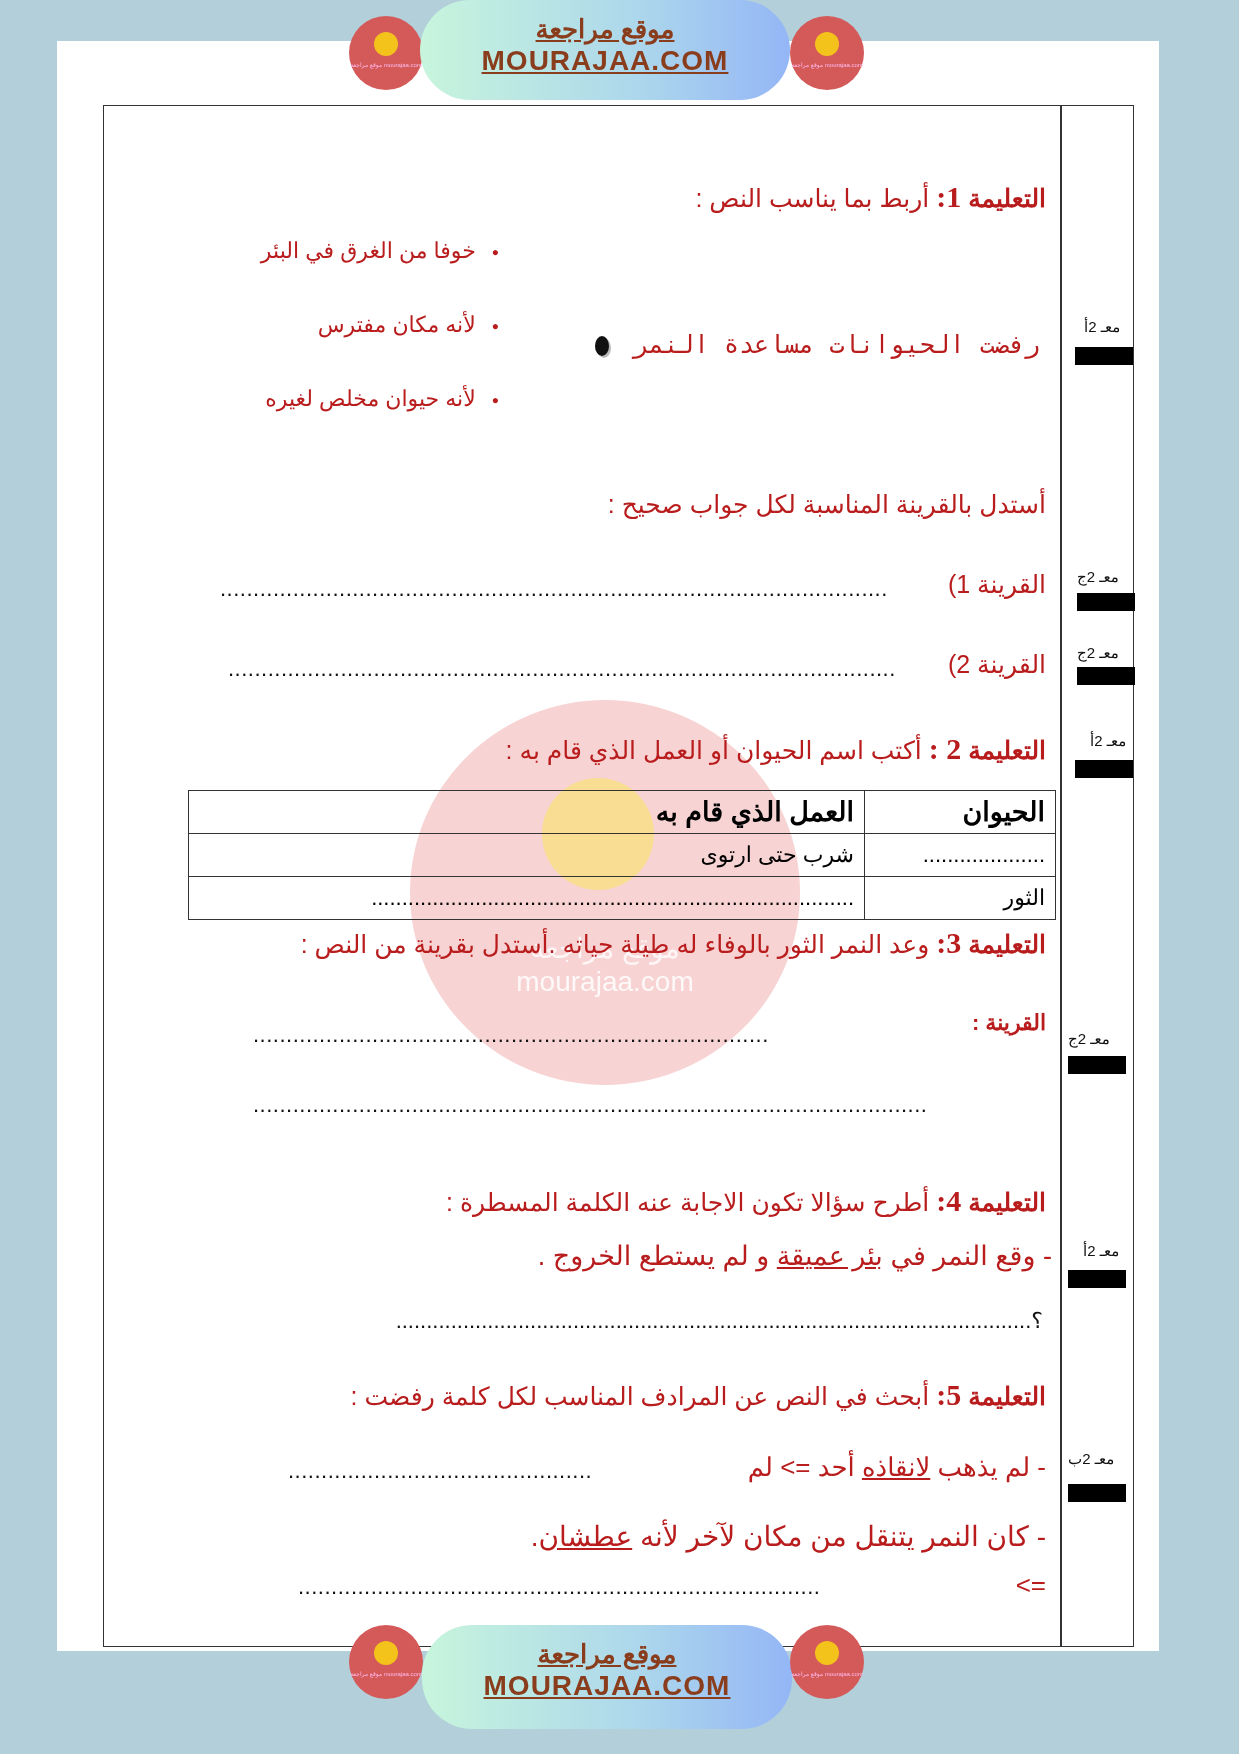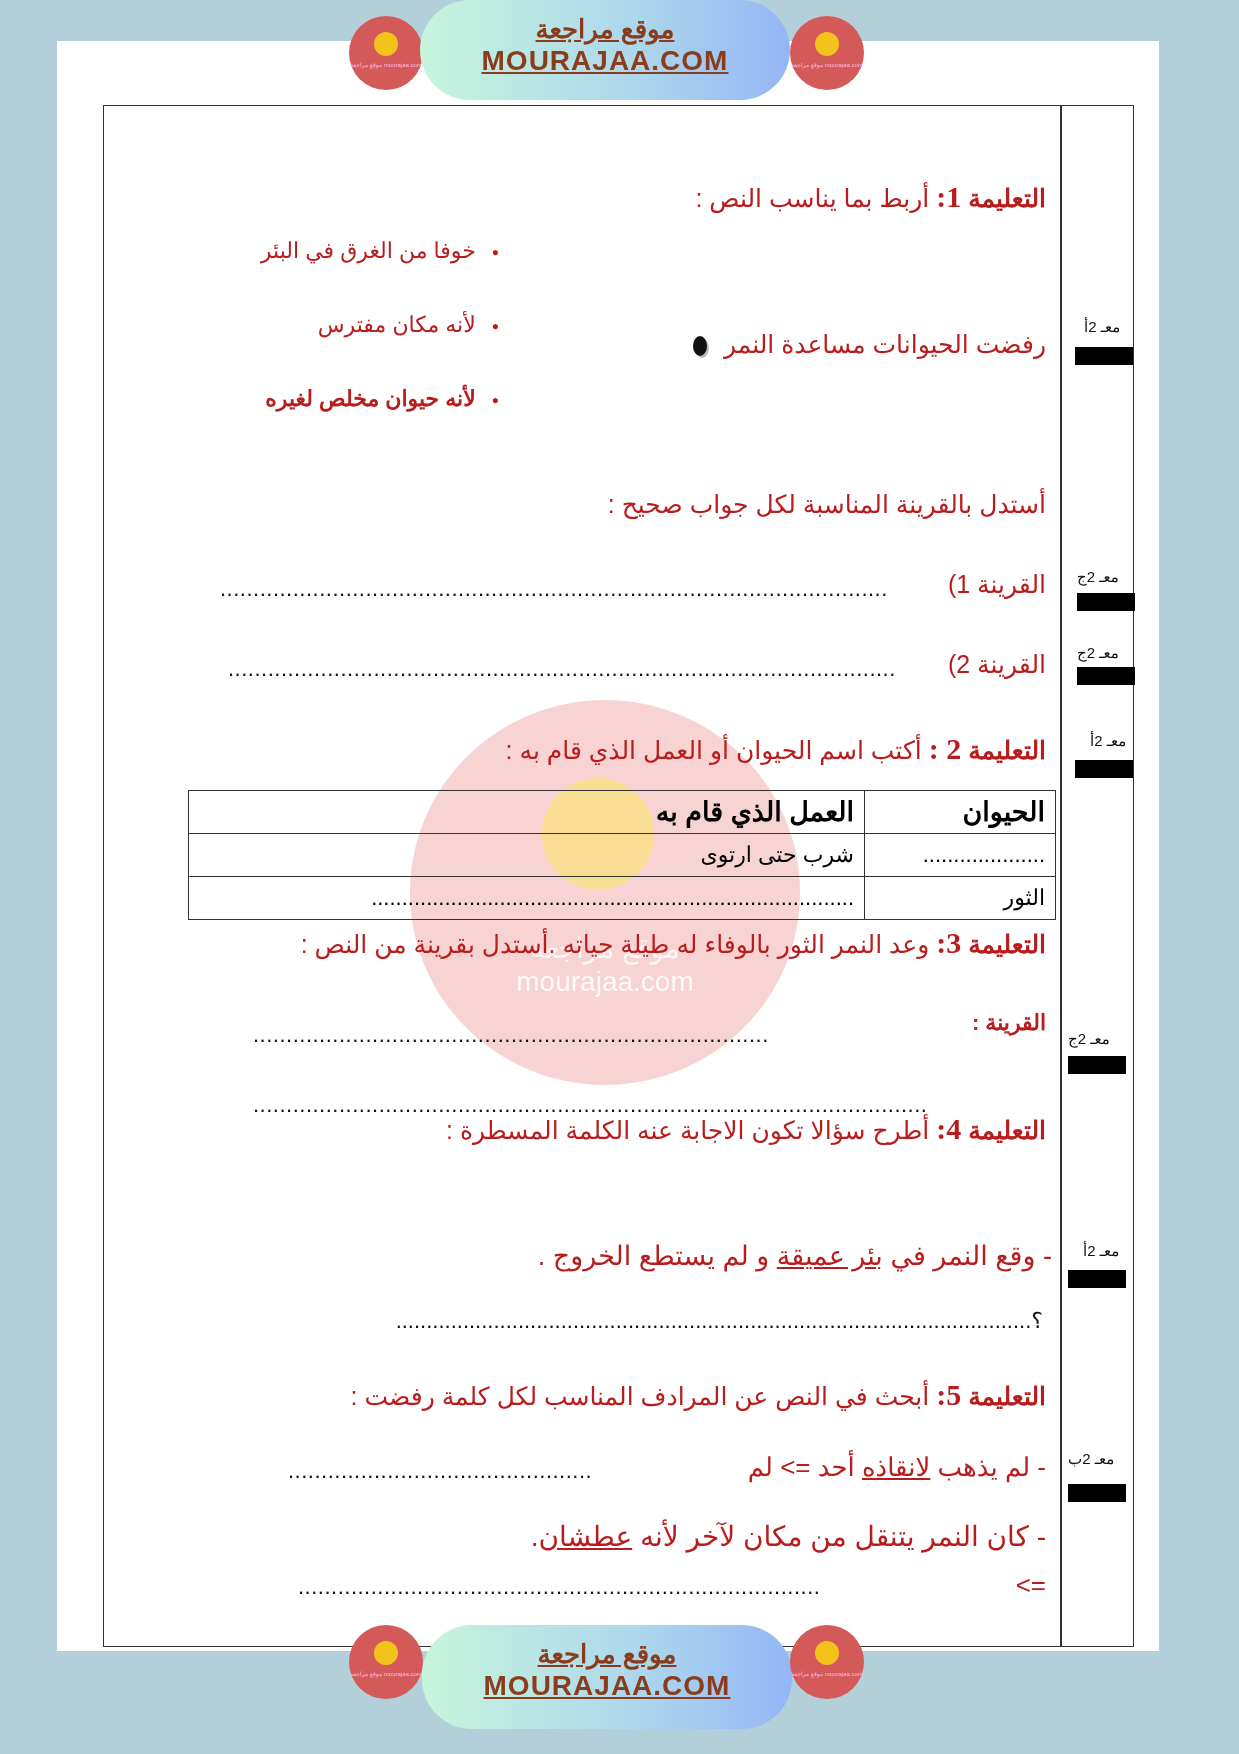--- a/index.html
+++ b/index.html
@@ -95,23 +95,23 @@
 </div>
 
 <div class="rtl t-main" style="right:193px; top:180px;">
   <span class="t-bold">التعليمة</span>
   <span class="num">1:</span>
   <span>أربط بما يناسب النص :</span>
 </div>
 
 <div class="rtl bullet-item" style="right:740px; top:238px;"><span>خوفا من الغرق في البئر</span></div>
 <div class="rtl bullet-item" style="right:740px; top:312px;"><span>لأنه مكان مفترس</span></div>
-<div class="rtl bullet-item" style="right:740px; top:386px;font-weight:bold;"><span>لأنه حيوان مخلص لغيره</span></div>
-
-<div class="rtl t-main" style="right:193px; top:330px;">
+<div class="rtl bullet-item" style="right:740px; top:386px;"><span>لأنه حيوان مخلص لغيره</span></div>
+
+<div class="rtl t-main" style="right:199px; top:330px;font-family:Liberation Mono, monospace;">
   <span>رفضت الحيوانات مساعدة النمر</span>
   <span style="display:inline-block;width:14px;height:20px;border-radius:50%;background:#111;box-shadow:2px 2px 0 #bbb;margin-right:10px;vertical-align:middle;"></span>
 </div>
 
 <div class="rtl t-main" style="right:193px; top:490px;">أستدل  بالقرينة المناسبة لكل جواب صحيح :</div>
 
 <div class="rtl t-main" style="right:193px; top:570px;">القرينة 1)</div>
 <div class="dots" style="left:220px; top:576px; width:708px;">.....................................................................................................</div>
 
 <div class="rtl t-main" style="right:193px; top:650px;">القرينة 2)</div>
@@ -142,21 +142,21 @@
 
 <div class="rtl t-main" style="right:193px; top:926px;">
   <span class="t-bold">التعليمة</span>
   <span class="num">3:</span>
   <span>وعد النمر الثور بالوفاء له طيلة حياته .أستدل بقرينة من النص :</span>
 </div>
 <div class="rtl t-main t-bold" style="right:193px; top:1010px; font-size:22px;">القرينة :</div>
 <div class="dots" style="left:253px; top:1022px; width:670px;">..............................................................................</div>
 <div class="dots" style="left:253px; top:1092px; width:790px;">......................................................................................................</div>
 
-<div class="rtl t-main" style="right:193px; top:1112px;">
+<div class="rtl t-main" style="right:193px; top:1184px;">
   <span class="t-bold">التعليمة</span>
   <span class="num">4:</span>
   <span>أطرح سؤالا تكون الاجابة عنه الكلمة المسطرة :</span>
 </div>
 <div class="rtl" style="right:187px; top:1240px; font-size:27px;">
   <span>- وقع النمر في</span>
   <span class="u">بئر عميقة</span>
   <span>و لم يستطع الخروج .</span>
 </div>
 <div class="dots" style="left:213px; top:1308px; width:830px; direction:rtl;">؟........................................................................................................</div>

